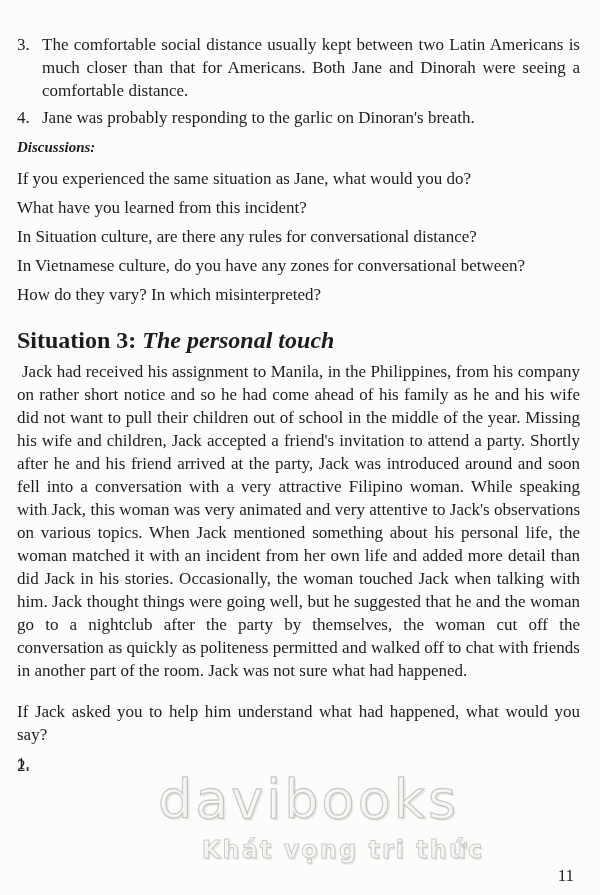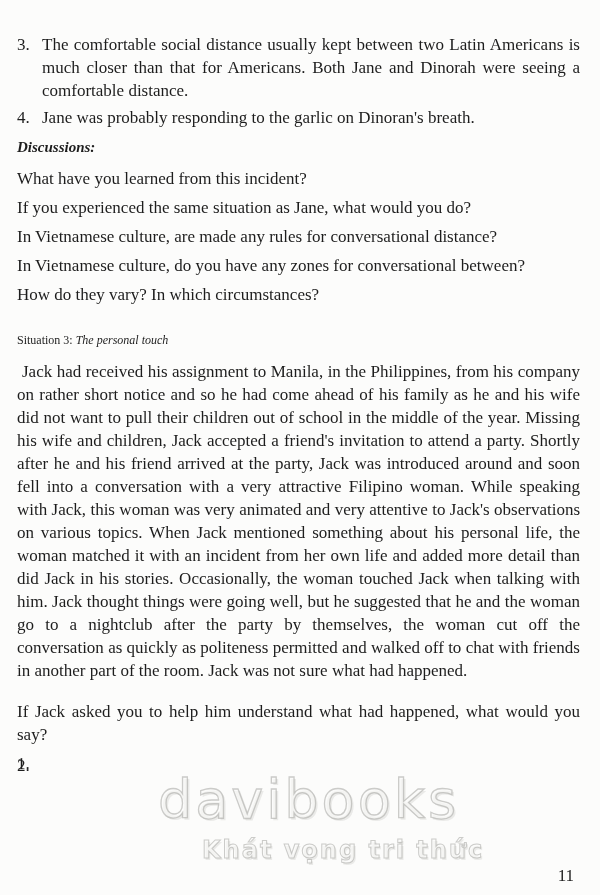--- a/index.html
+++ b/index.html
@@ -31,22 +31,22 @@
   }
   .hang .num { position: absolute; left: 0; top: 0; }
   .h-discussions {
     font-weight: bold; font-style: italic;
     font-size: 15px;
     margin: 7px 0 8px 0;
     text-align: left;
   }
   .question { margin: 0 0 6px 0; text-align: left; }
   .h-situation {
-    font-weight: normal;
-    font-size: 12px;
+    font-weight: bold;
+    font-size: 24px;
     margin: 23px 0 8px 0;
     text-align: left;
   }
   .h-situation .sit-title { font-style: italic; }
   .story { margin: 0 0 18px 0; text-indent: 5px; }
   .followup { margin: 0 0 6px 0; }
   .answer { margin-bottom: 8px; }
   .answer:last-of-type { margin-bottom: 0; }
 
   
@@ -95,25 +95,25 @@
       <span>The comfortable social distance usually kept between two Latin Americans is much closer than that for Americans. Both Jane and Dinorah were seeing a comfortable distance.</span>
     </div>
 
     <div class="hang">
       <span class="num">4.</span>
       <span>Jane was probably responding to the garlic on Dinoran's breath.</span>
     </div>
 
     <div class="h-discussions">Discussions:</div>
 
+    <div class="question">If you experienced the same situation as Jane, what would you do?</div>
     <div class="question">What have you learned from this incident?</div>
-    <div class="question">If you experienced the same situation as Jane, what would you do?</div>
-    <div class="question">In Vietnamese culture, are made any rules for conversational distance?</div>
+    <div class="question">In Situation culture, are there any rules for conversational distance?</div>
     <div class="question">In Vietnamese culture, do you have any zones for conversational between?</div>
-    <div class="question">How do they vary? In which circumstances?</div>
+    <div class="question">How do they vary? In which misinterpreted?</div>
 
     <div class="h-situation">
       <span class="sit-label">Situation 3:</span>
       <span> </span>
       <span class="sit-title">The personal touch</span>
     </div>
 
     <div class="story">Jack had received his assignment to Manila, in the Philippines, from his company on rather short notice and so he had come ahead of his family as he and his wife did not want to pull their children out of school in the middle of the year. Missing his wife and children, Jack accepted a friend's invitation to attend a party. Shortly after he and his friend arrived at the party, Jack was introduced around and soon fell into a conversation with a very attractive Filipino woman. While speaking with Jack, this woman was very animated and very attentive to Jack's observations on various topics. When Jack mentioned something about his personal life, the woman matched it with an incident from her own life and added more detail than did Jack in his stories. Occasionally, the woman touched Jack when talking with him. Jack thought things were going well, but he suggested that he and the woman go to a nightclub after the party by themselves, the woman cut off the conversation as quickly as politeness permitted and walked off to chat with friends in another part of the room. Jack was not sure what had happened.</div>
 
     <div class="followup">If Jack asked you to help him understand what had happened, what would you say?</div>

